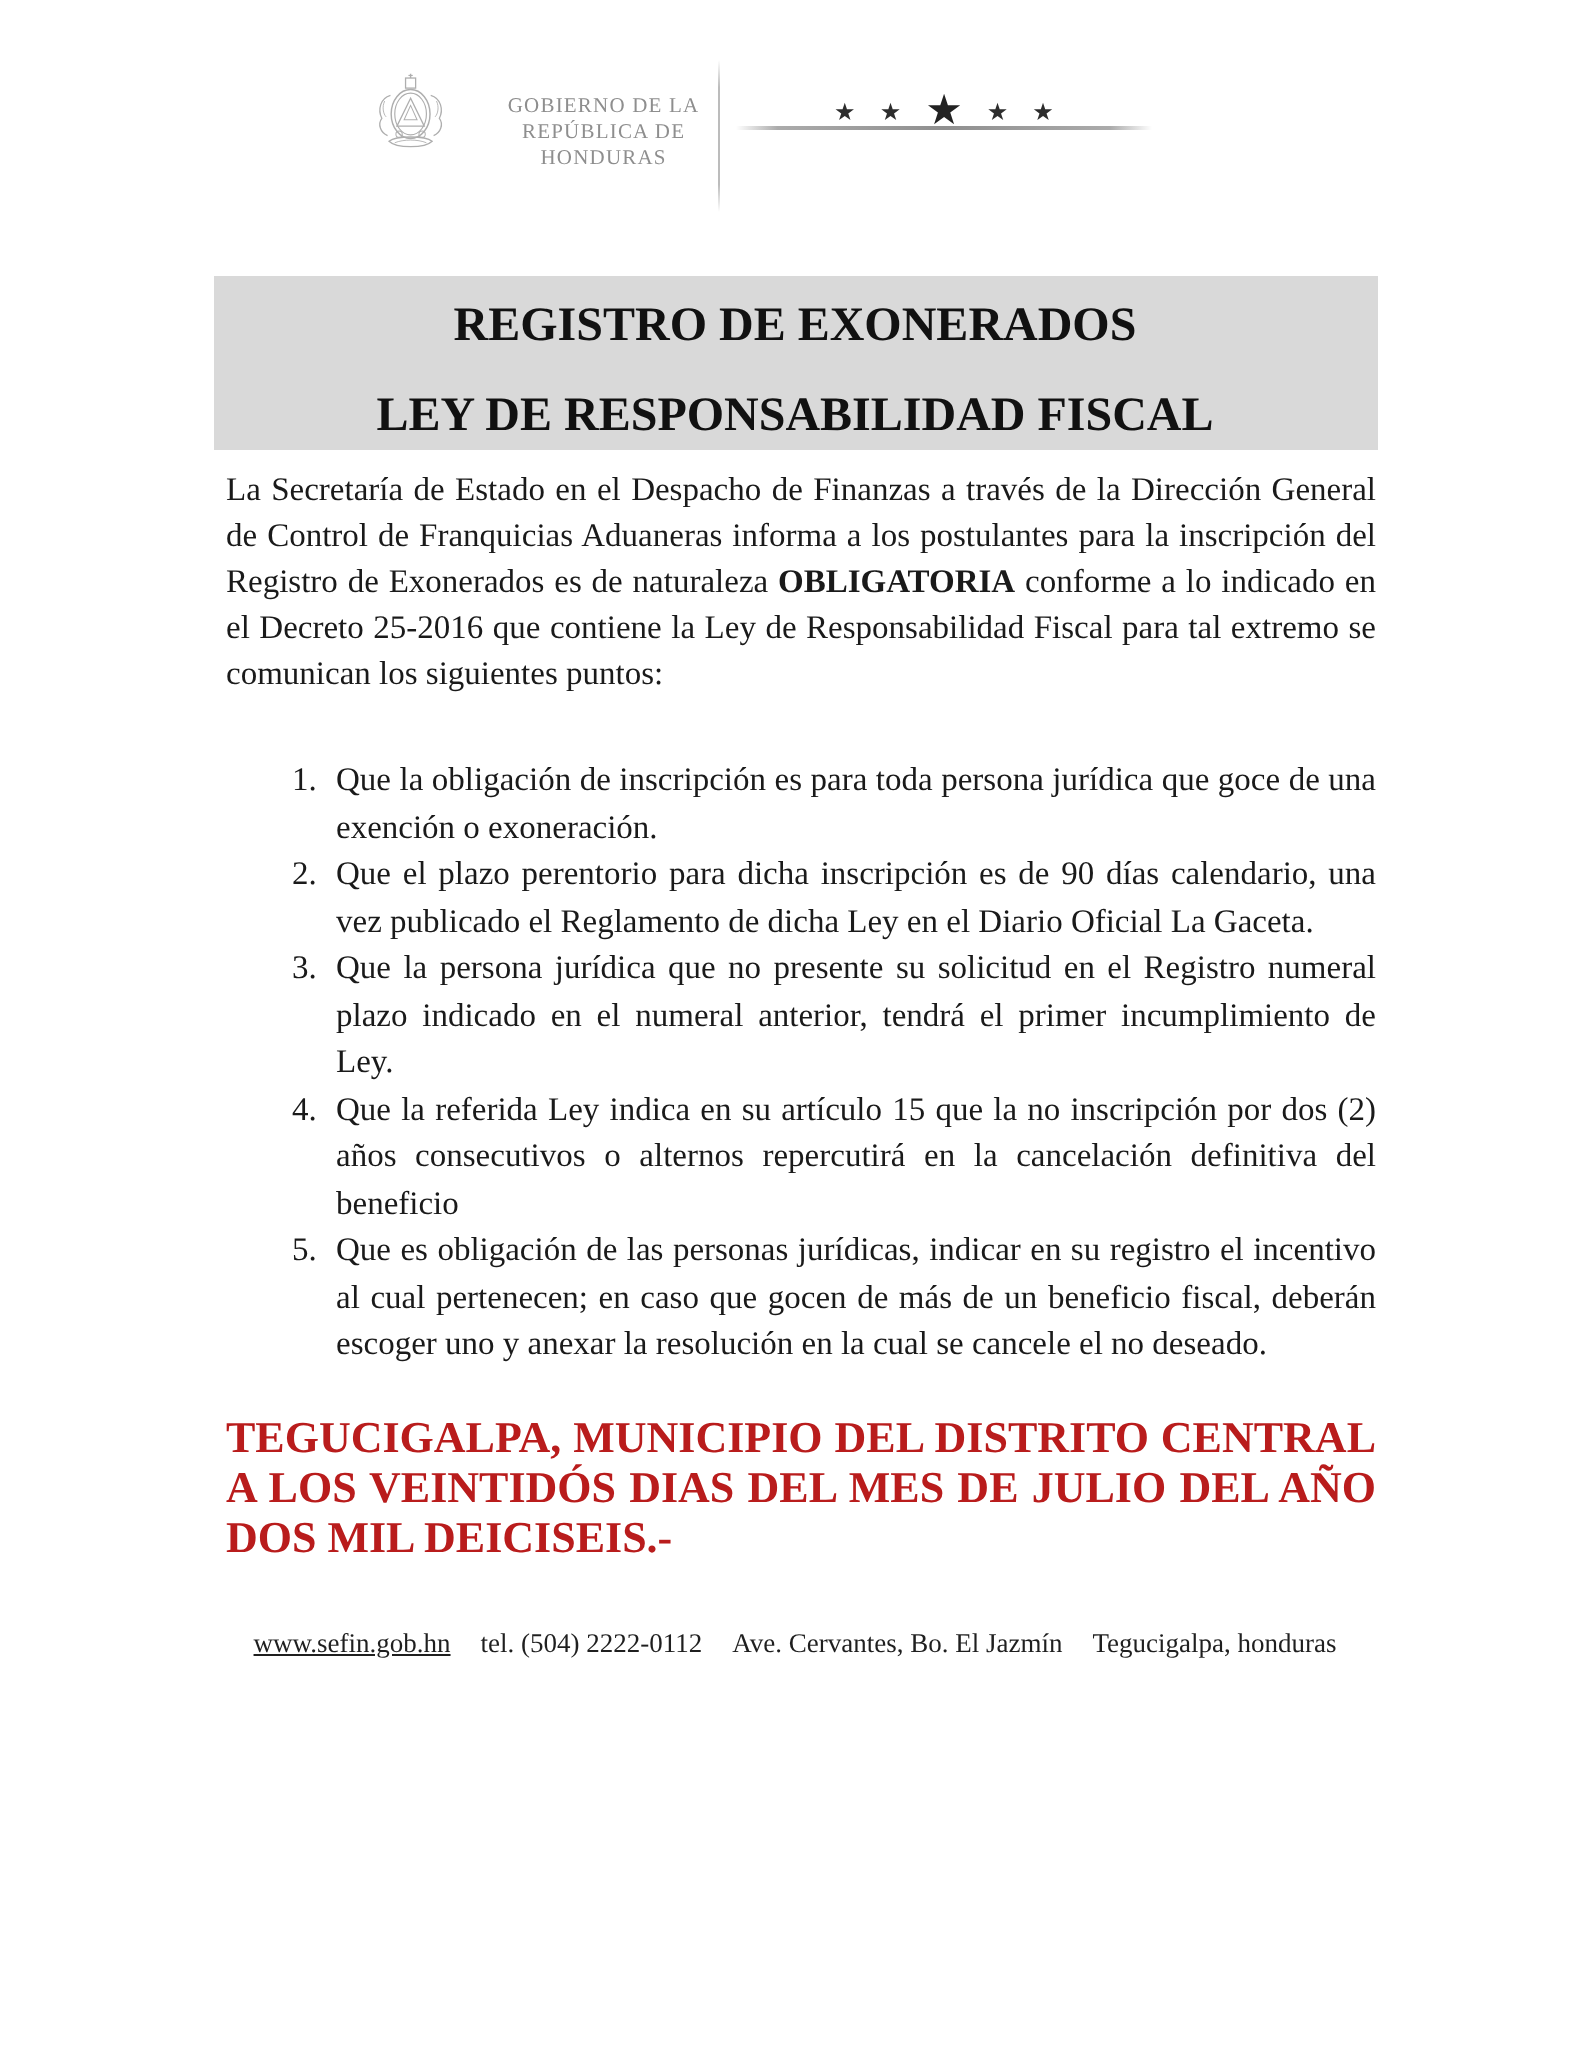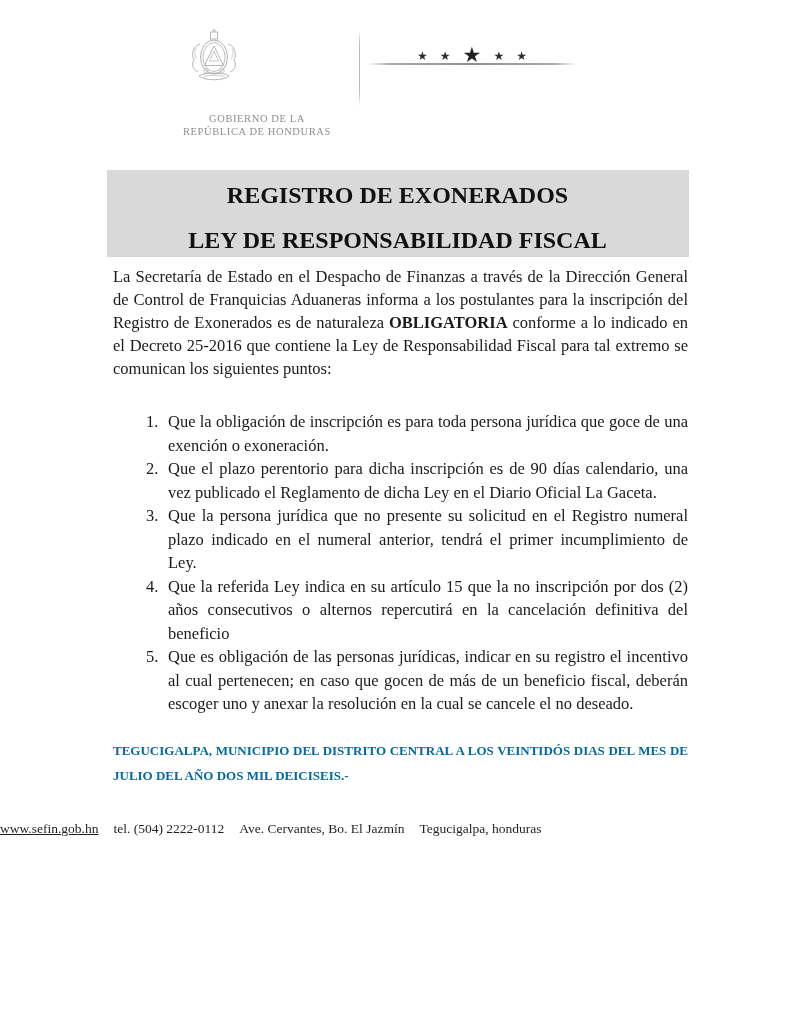--- a/index.html
+++ b/index.html
@@ -8,21 +8,21 @@
     width:795px; height:1024px;
     margin:0 auto;
     background:#ffffff;
     font-family:"Liberation Serif", serif;
     color:#1a1a1a;
     overflow:hidden;
   }
 
   
   .header { display:flex; align-items:flex-start; margin:28px 0 0 183px; }
-  .logo-left { width:172px; display:flex; flex-direction:column; align-items:flex-start;gap:21px; }
+  .logo-left { width:172px; display:flex; align-items:flex-end;gap:21px; }
   .emblem { width:62px; height:58px; display:block; }
   .gob-caption { margin-top:5px; text-align:center; color:#8e8e8e;
                  font-size:10.5px; letter-spacing:.6px; line-height:13px; }
   .hdr-divider { width:1px; height:76px; margin:2px 8px 0 4px;
                  background:linear-gradient(rgba(187,187,187,0), #bcbcbc 18%, #bcbcbc 82%, rgba(187,187,187,0)); }
   .logo-right { width:208px; margin-top:12px; }
   .stars { display:flex; justify-content:center; align-items:flex-end; gap:12px; height:22px; }
   .star { font-size:12px; line-height:1; color:#2d2d2d; }
   .star.big { font-size:21px; margin-bottom:-4px; color:#222; }
   .stars-rule { height:2px; margin-top:1px;
@@ -42,24 +42,24 @@
   .intro { margin:8px 107px 0 113px; text-align:justify;
            font-size:16.5px; line-height:23px; }
   .intro b { font-weight:bold; }
 
   .points { margin:30px 107px 0 113px; }
   .point { display:flex; font-size:16.5px; line-height:23.5px; }
   .point .num { flex:0 0 22px; margin-left:33px; }
   .point .txt { flex:1; text-align:justify; }
 
   .closing { margin:22px 107px 0 113px; text-align:justify;
-             font-size:13px; line-height:25px; font-weight:bold; color:#0369a1; }
+             font-size:22px; line-height:25px; font-weight:bold; color:#b91c1c; }
 
   
-  .footer { margin-top:33px; display:flex; justify-content:flex-start; gap:15px;
+  .footer { margin-top:33px; display:flex; justify-content:center; gap:15px;
             font-size:13.5px; color:#1f1f1f; }
   .footer .url { text-decoration:underline; color:#1f1f1f; cursor:pointer; }
 </style>
 </head>
 <body>
 
 <div class="page">
 
   <header class="header">
     <div class="logo-left">

